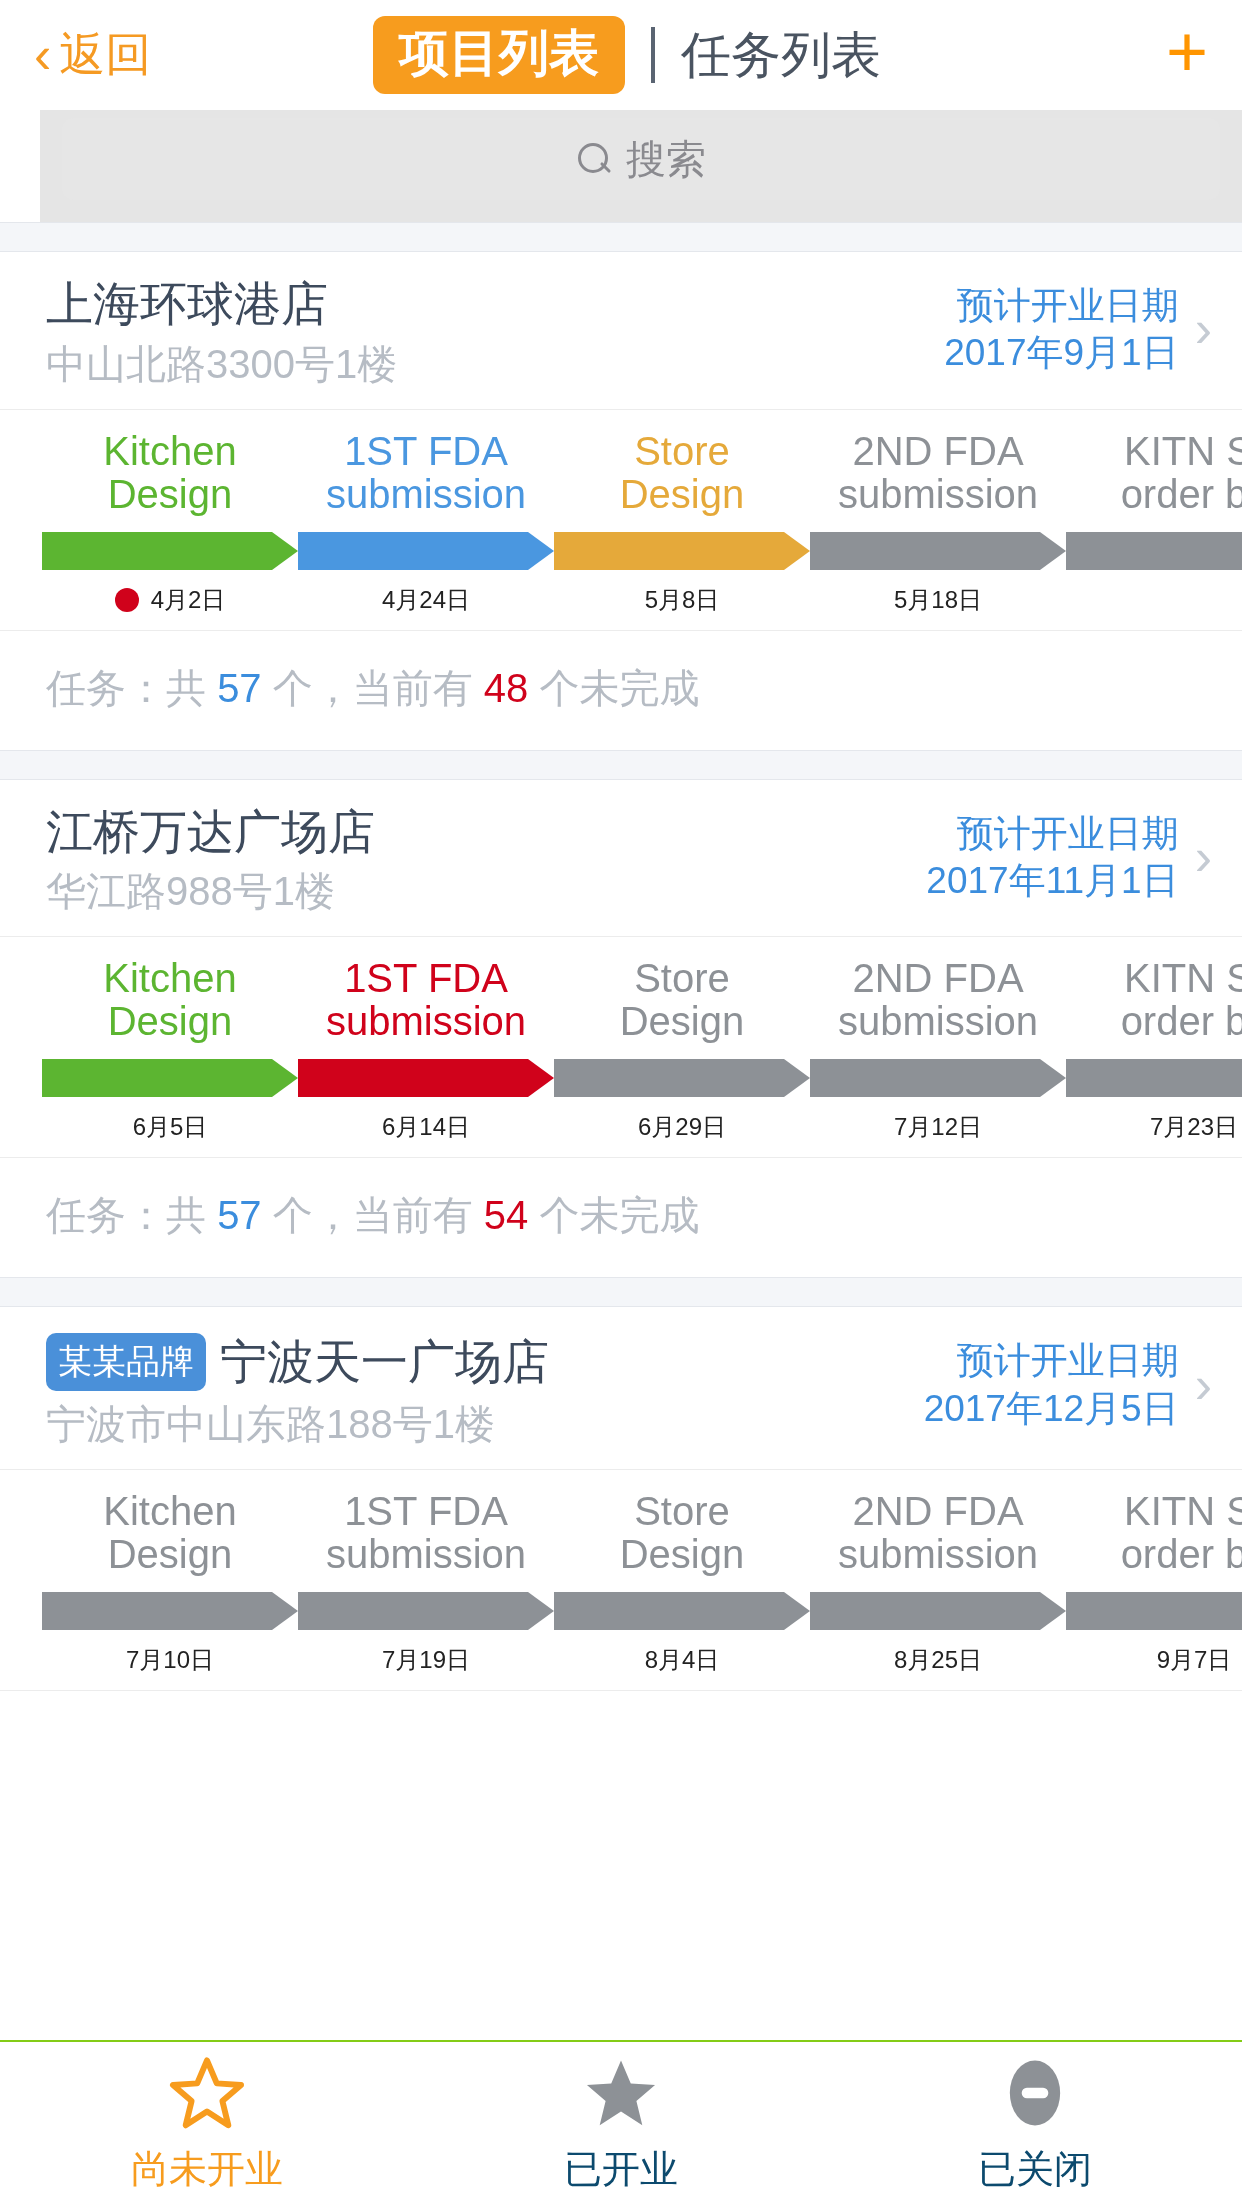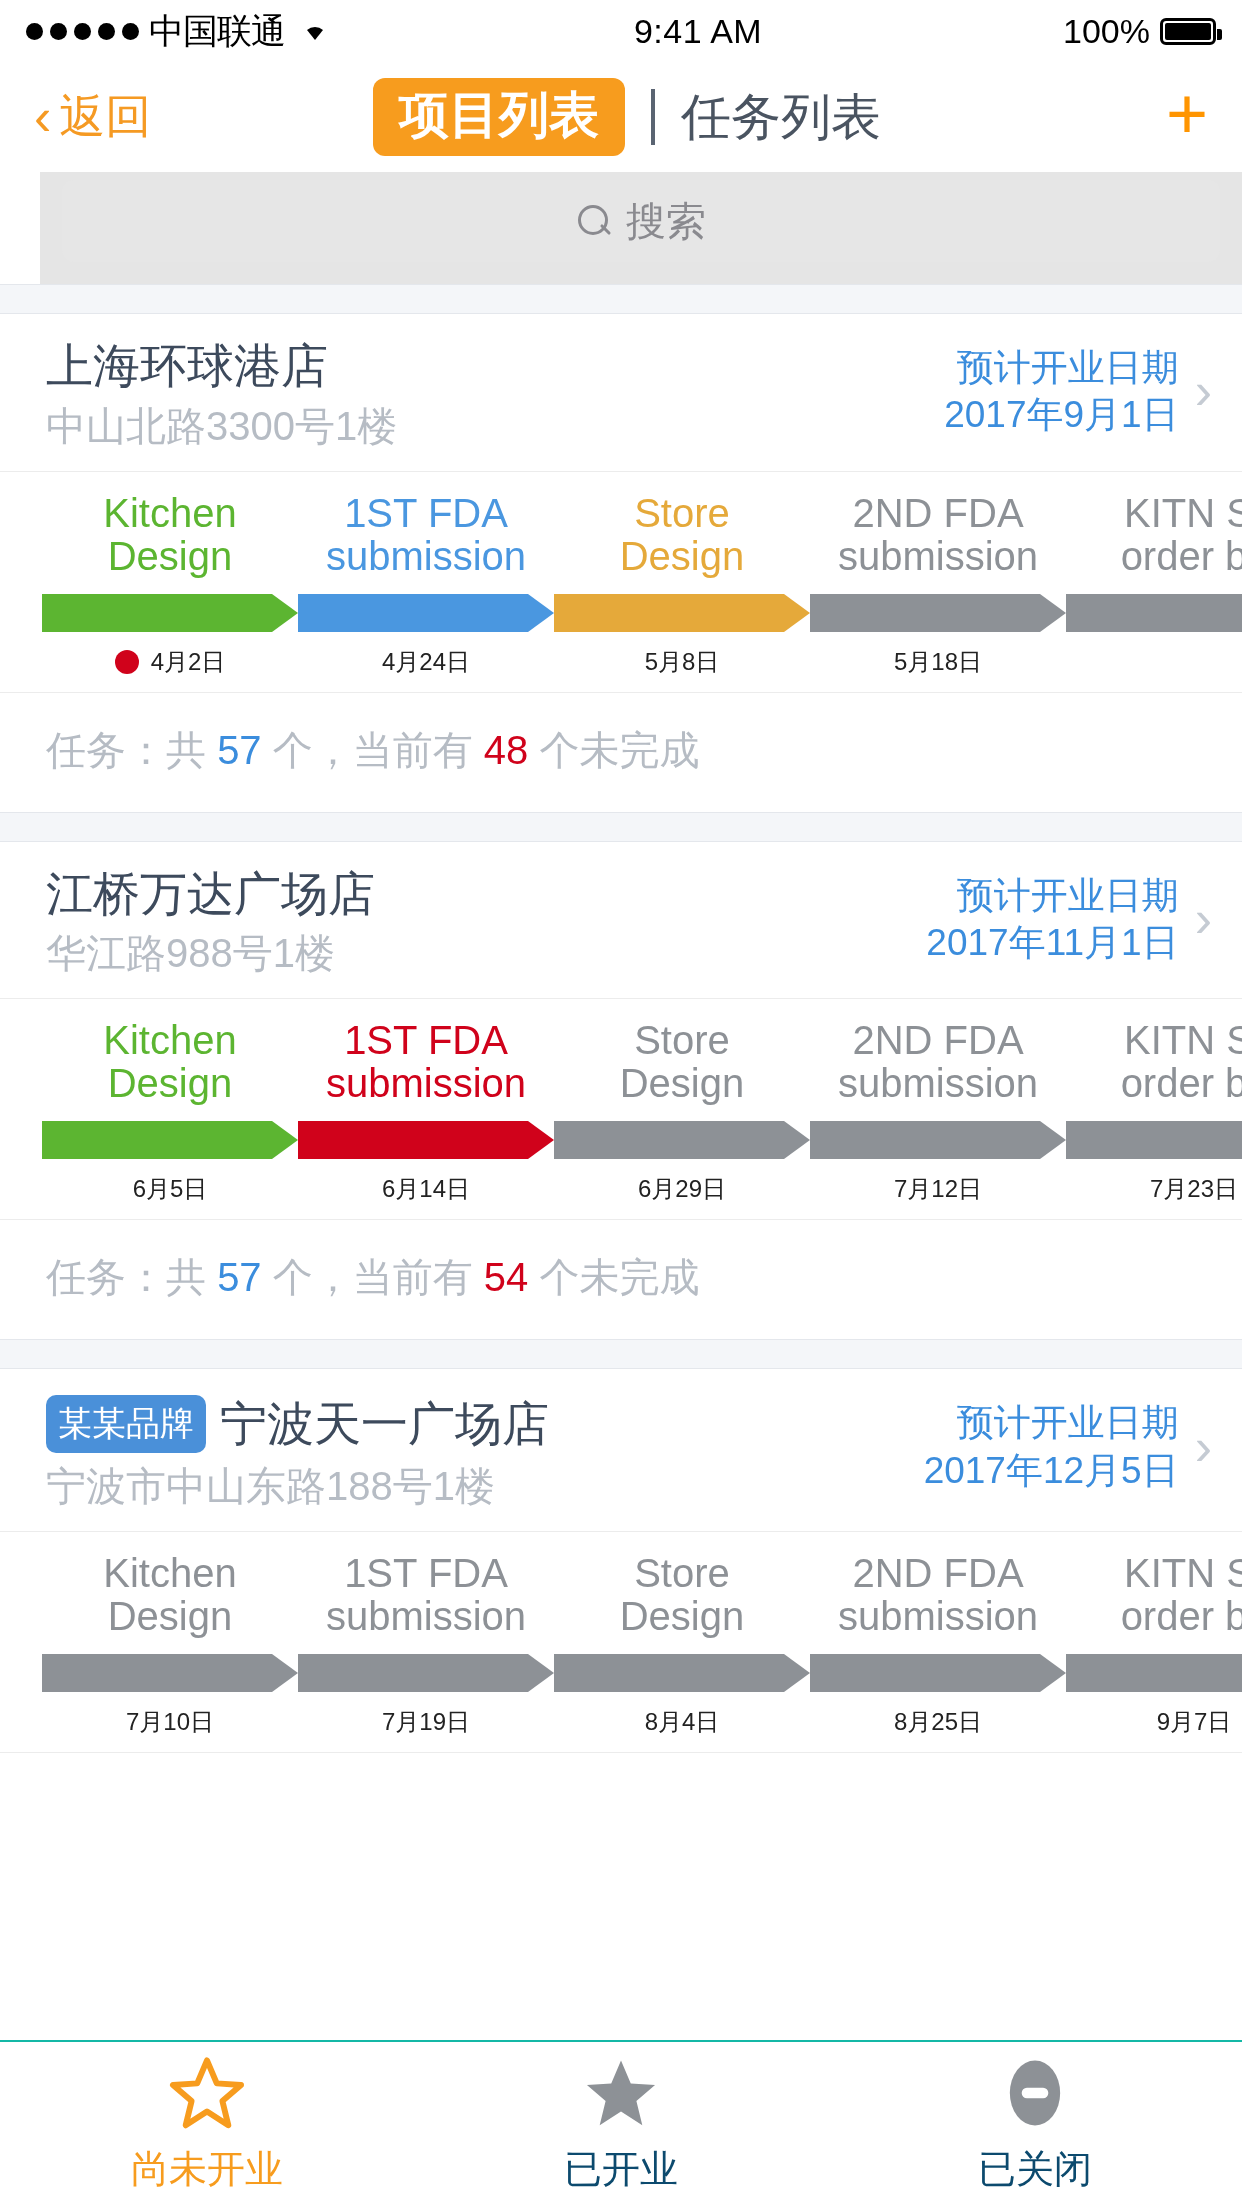--- a/index.html
+++ b/index.html
@@ -115,57 +115,33 @@
   
   .task-row {
     padding:30px 46px 34px; font-size:40px; color:#b6bcc4; white-space:nowrap;
   }
   .task-row .n-blue { color:#3b8ddd; }
   .task-row .n-red { color:#d0021b; }
 
   
   .tabbar {
     flex:0 0 168px; height:168px; display:flex; background:#fff;
-    border-top:2px solid #14b8a6;
+    border-top:2px solid #84cc16;
   }
   .tab { flex:1; display:flex; flex-direction:column; align-items:center; justify-content:center; gap:14px; }
   .tab-label { font-size:38px; }
   .tab.active .tab-label { color:#f79c1e; }
   .tab .tab-label { color:#0c4a6e; }
   .ico-star { width:78px; height:74px; display:block; }
 </style>
 </head>
 <body>
 
 <div id="screen">
 
-  <div class="statusbar">
-    <div class="sb-left">
-      <span class="sig-dots">
-        <i></i>
-          <i></i>
-          <i></i>
-          <i></i>
-          <i></i>
-      </span>
-      <span class="carrier">中国联通</span>
-      <span class="wifi">
-        <svg width="36" height="28" viewBox="0 0 36 28">
-          <path d="M18 25 L10 15 A12 12 0 0 1 26 15 Z" fill="#000"></path>
-        </svg>
-      </span>
-    </div>
-    <div class="sb-center">9:41 AM</div>
-    <div class="sb-right">
-      <span class="batt-pct">100%</span>
-      <span class="batt">
-          <i></i>
-        </span>
-    </div>
-  </div>
 
   <div class="navbar">
     <div class="nav-back">
       <span class="chev">‹</span>
       <span>返回</span>
     </div>
     <div class="nav-center">
       <span class="seg-on">项目列表</span>
       <span class="seg-divider"></span>
       <span class="seg-off">任务列表</span>

